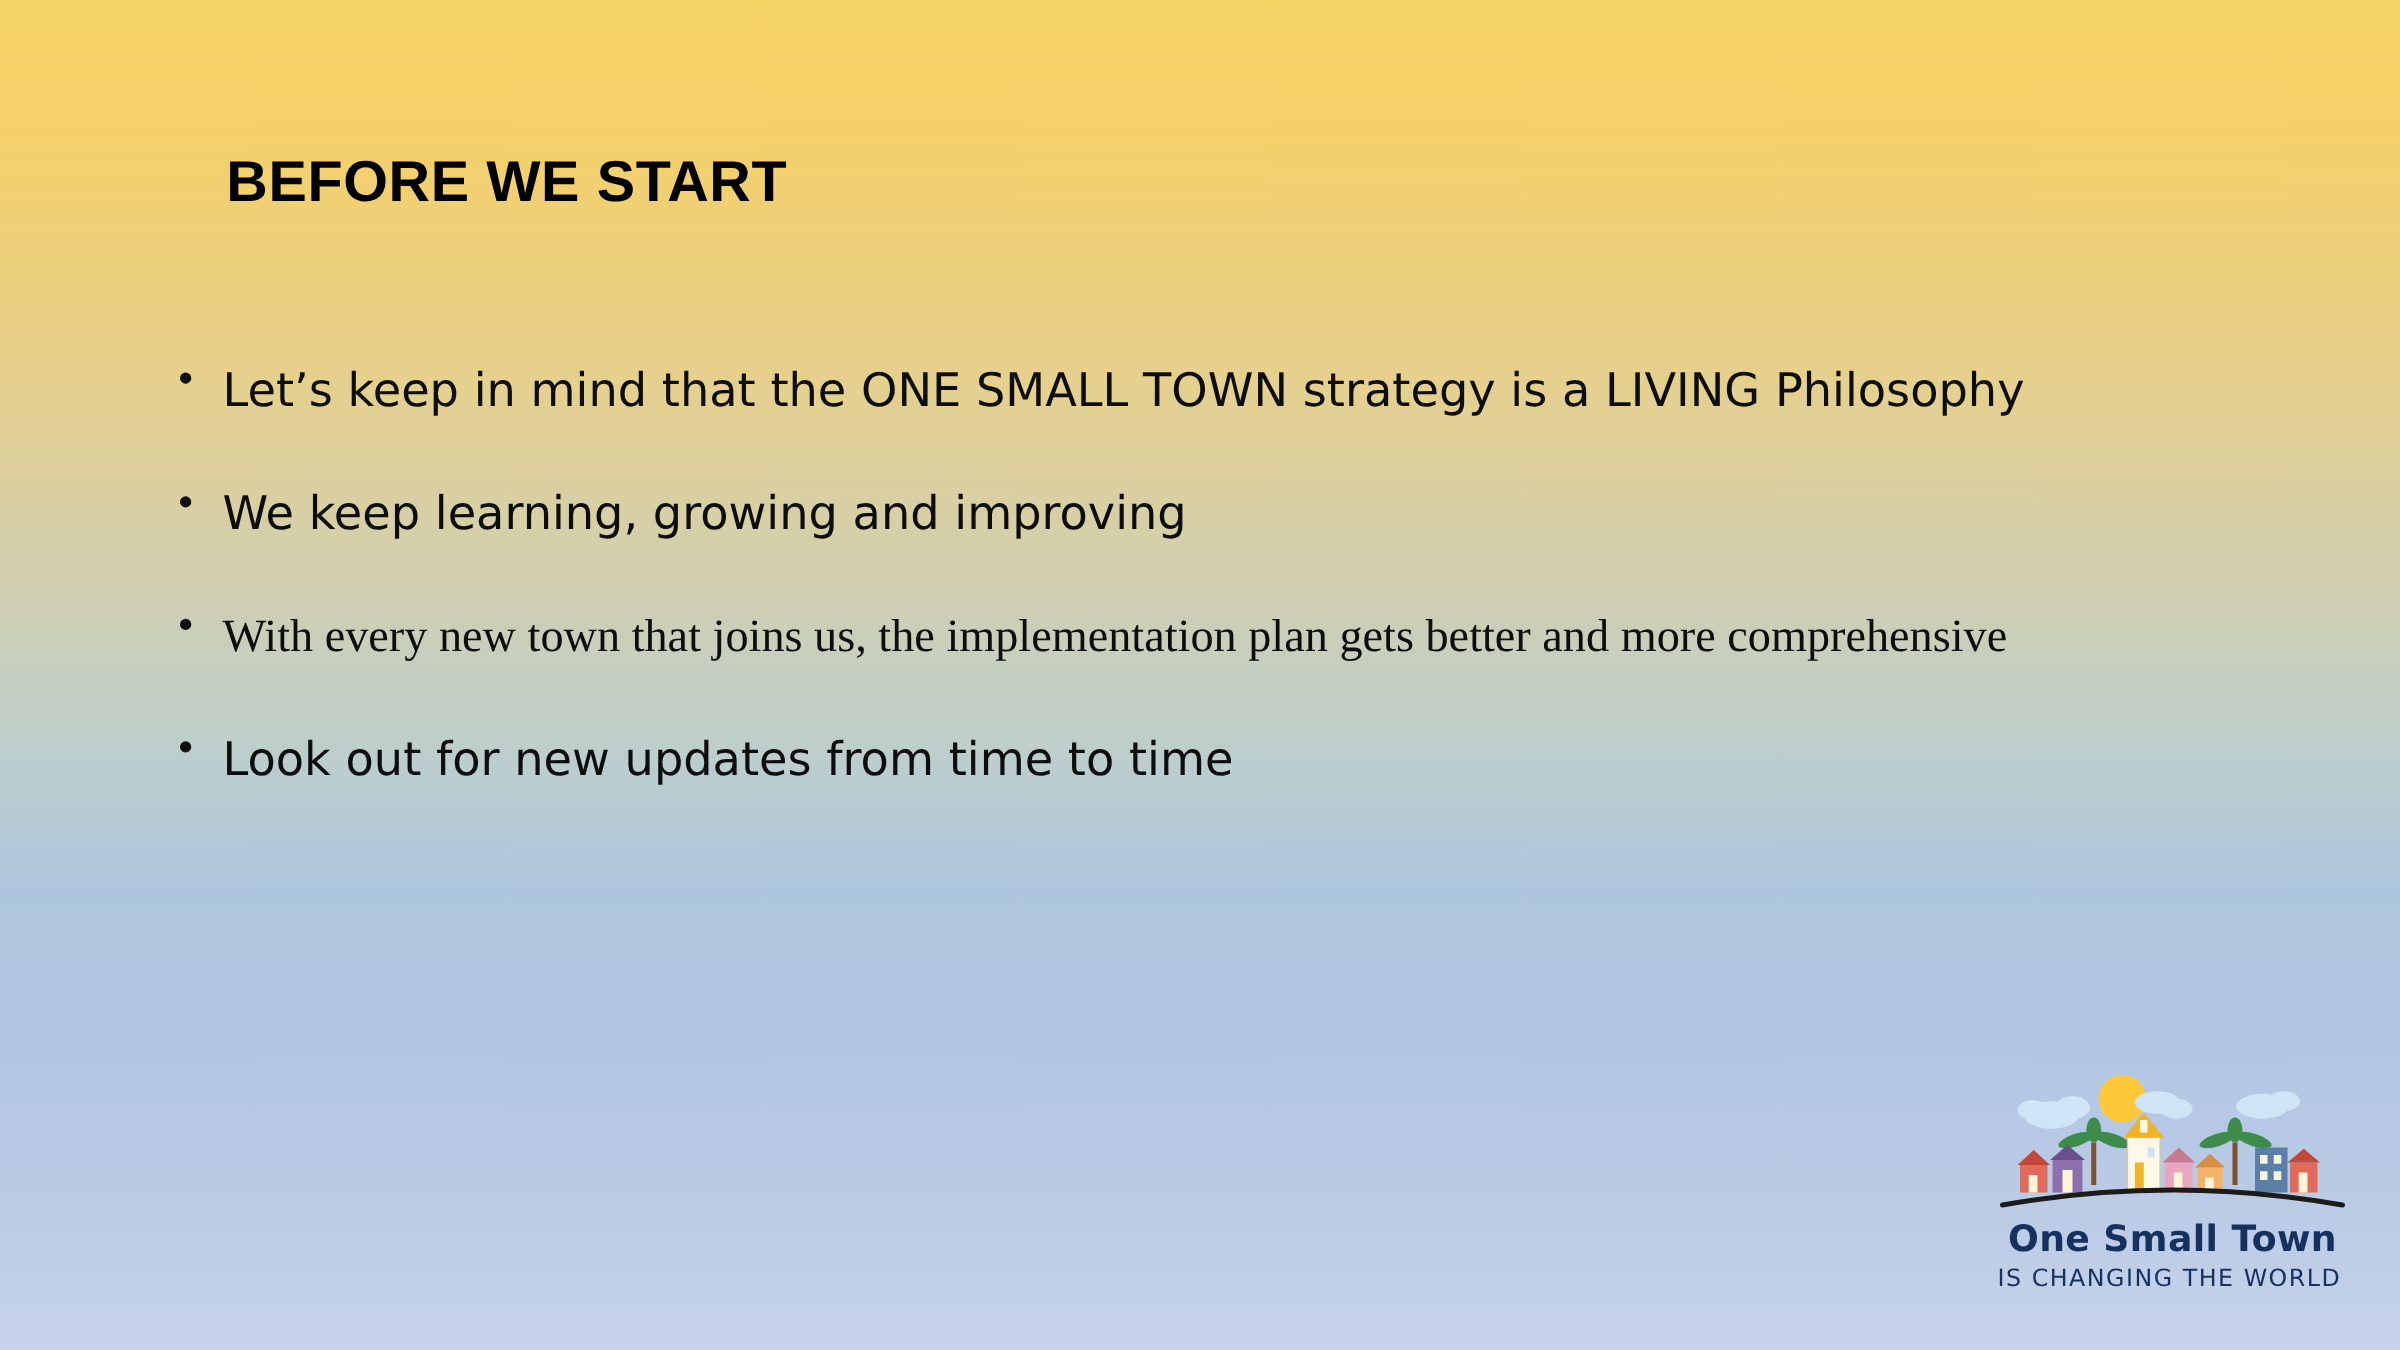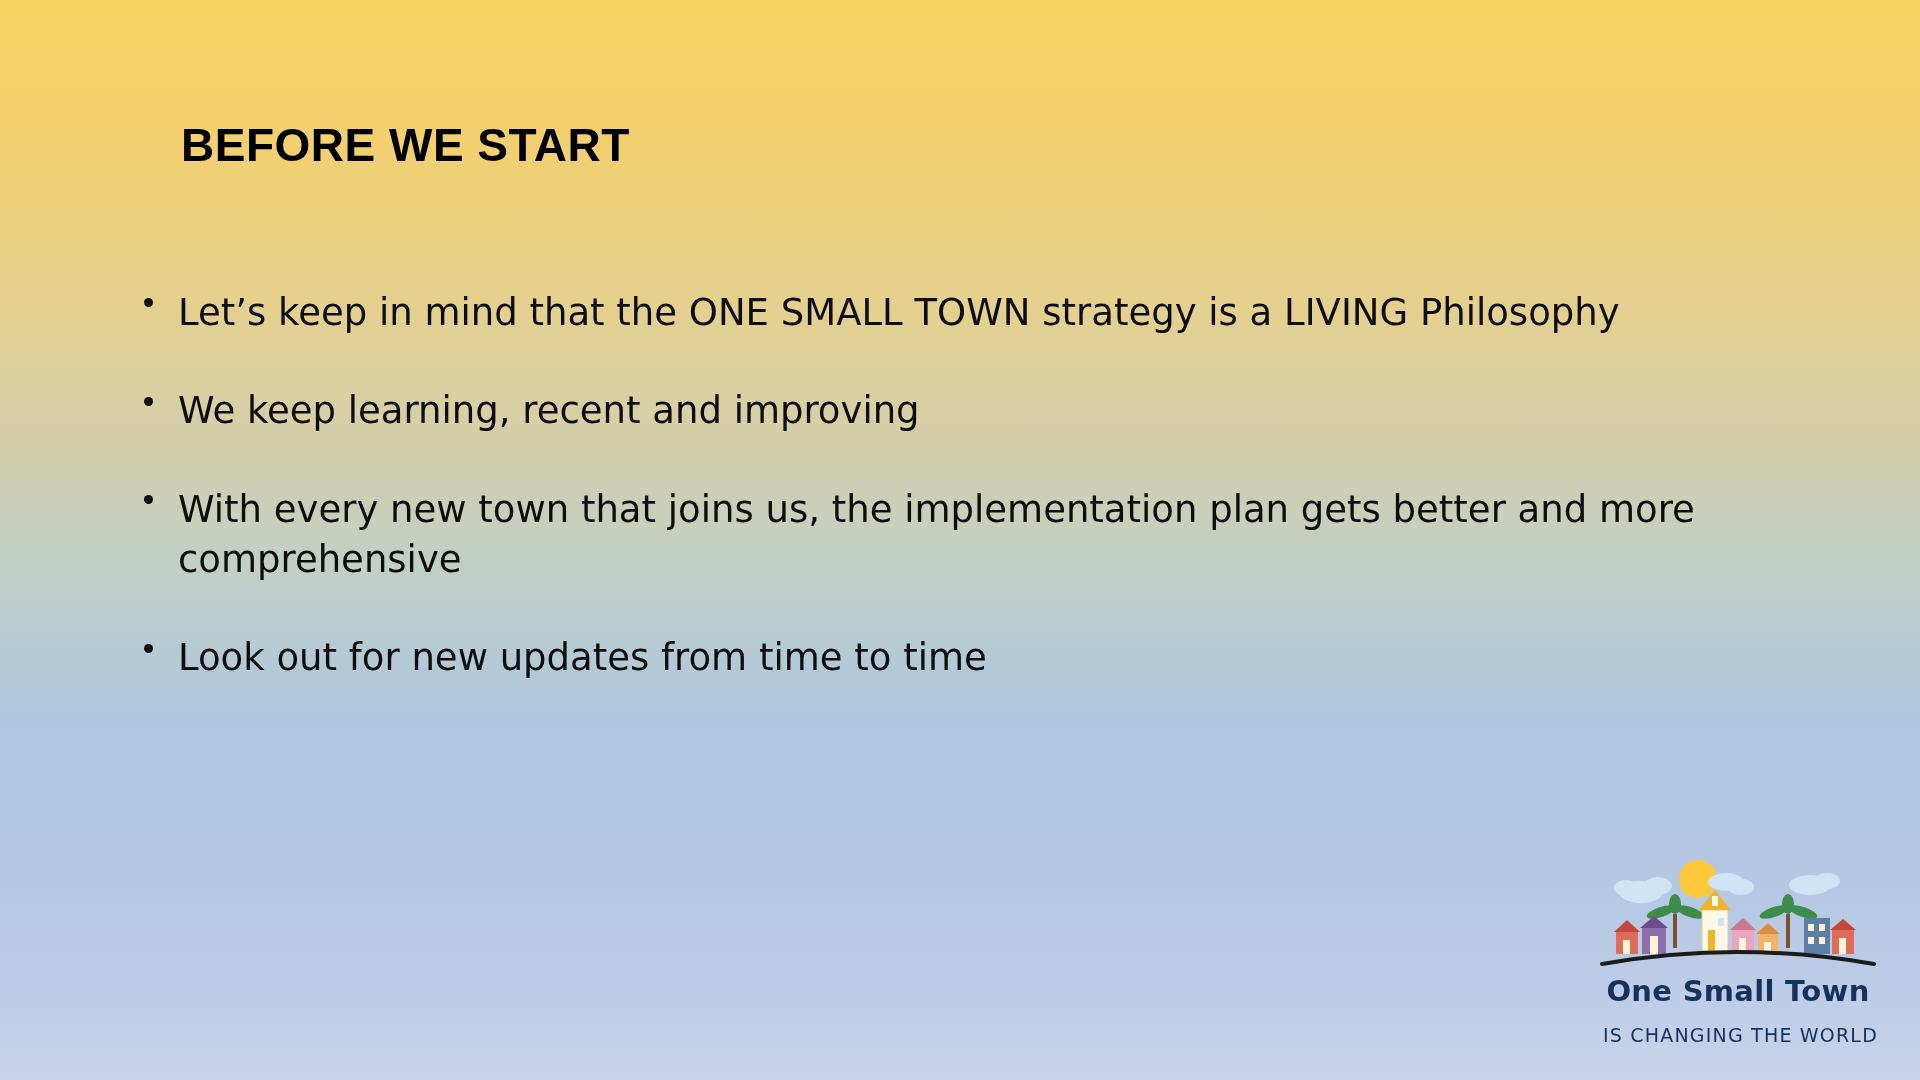--- a/index.html
+++ b/index.html
@@ -63,21 +63,21 @@
     width: 9px;
     height: 9px;
     border-radius: 50%;
     background: #0d0d0d;
     display: block;
   }
   .bullet .txt {
     display: block;
     margin-top: 48px;
   }
-  .bullet.narrow .txt { max-width: 1530px; }
+  .bullet.narrow .txt { max-width: 1530px; font-family: Liberation Serif, serif; }
 
   
   .logo {
     position: absolute;
     right: 42px;
     bottom: 28px;
     width: 280px;
     height: 200px;
   }
   .logo .art {
@@ -97,43 +97,42 @@
     font-weight: bold;
     font-size: 29px;
     color: #15315e;
     letter-spacing: 0.3px;
   }
   .logo .tag {
     position: absolute;
     left: 0;
     top: 160px;
     width: 280px;
-    text-align: right;
+    text-align: left;
     font-family: "DejaVu Sans", sans-serif;
     font-size: 19px;
     color: #15315e;
     letter-spacing: 1.2px;
-    margin-top: 12px;
   }
 </style>
 </head>
 <body>
 
 <div class="slide">
 
   <div class="title">BEFORE WE START</div>
 
   <div class="bullets">
     <div class="bullet">
       <span class="dot"></span>
       <span class="txt">Let’s keep in mind that the ONE SMALL TOWN strategy is a LIVING Philosophy</span>
     </div>
     <div class="bullet">
       <span class="dot"></span>
-      <span class="txt">We keep learning, recent and improving</span>
+      <span class="txt">We keep learning, growing and improving</span>
     </div>
     <div class="bullet narrow">
       <span class="dot"></span>
       <span class="txt">With every new town that joins us, the implementation plan gets better and more comprehensive</span>
     </div>
     <div class="bullet">
       <span class="dot"></span>
       <span class="txt">Look out for new updates from time to time</span>
     </div>
   </div>

